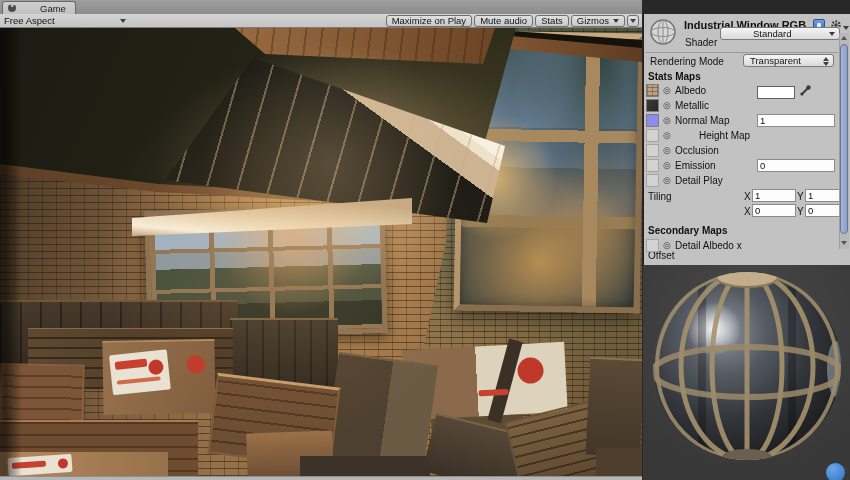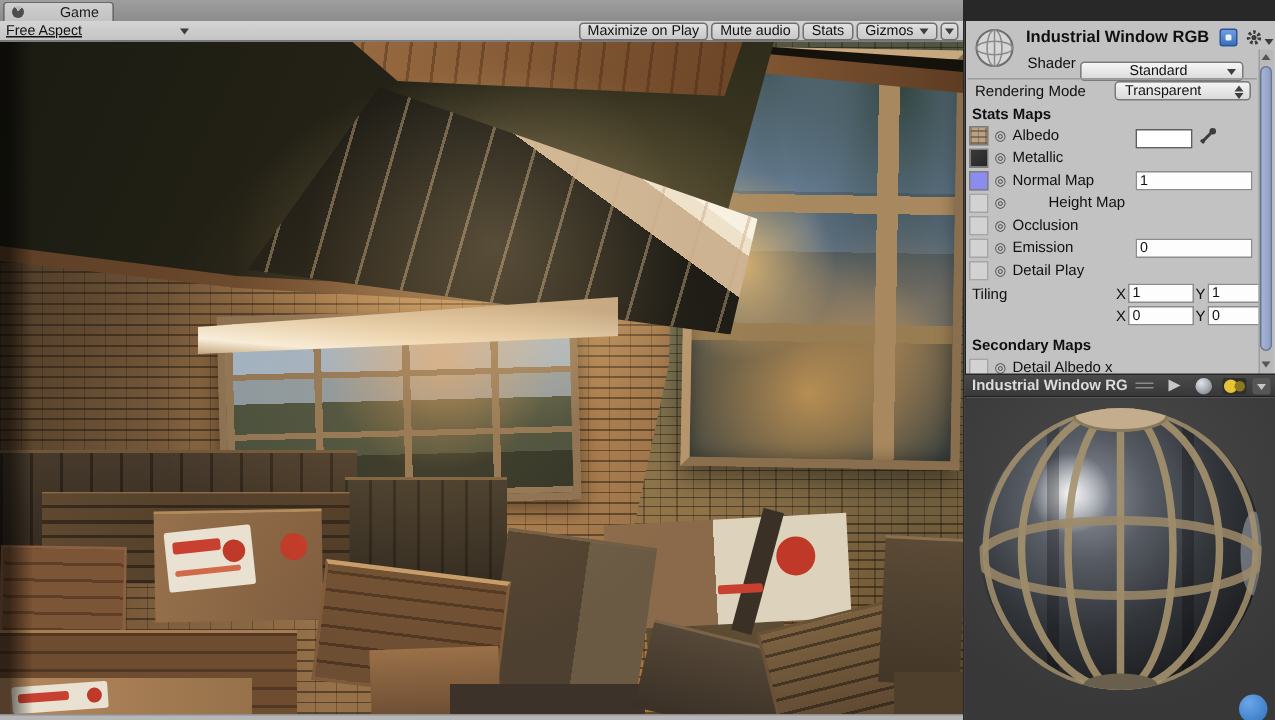--- a/index.html
+++ b/index.html
@@ -61,21 +61,21 @@
 <div id="app">
 
   <div class="tabstrip" style="left:0;width:642px;">
     <div class="tab" style="left:2px;min-width:62px;gap:24px;">
       <span class="pacicon"></span>
       <span>Game</span>
     </div>
   </div>
 
   <div id="gtoolbar">
-    <div style="display:flex;align-items:center;width:128px;padding-left:4px;font-size:9.5px;color:#111;justify-content:space-between;text-decoration:underline;">
+    <div style="display:flex;align-items:center;width:128px;padding-left:4px;font-size:9.5px;color:#111;justify-content:space-between;">
       <span>Free Aspect</span>
       <span class="arrdown" style="margin-right:6px;"></span>
     </div>
     <div style="flex:1"></div>
     <div class="tbbtn">
       <span>Maximize on Play</span>
       </div>
     <div class="tbbtn">
       <span>Mute audio</span>
       </div>
@@ -234,21 +234,21 @@
   <div class="abs" style="left:813px;top:19px;width:12px;height:12px;border-radius:2px;background:linear-gradient(#6f9fe0,#3a6fbd);border:1px solid #2c5394;box-sizing:border-box;">
        <div class="abs" style="left:3px;top:3px;width:4px;height:4px;background:#e8f0fa;border-radius:1px;"></div>
     </div>
   <svg class="abs" style="left:830px;top:19px;" width="12" height="12" viewBox="0 0 12 12">
     <circle cx="6" cy="6" r="3.6" fill="none" stroke="#3c3c3c" stroke-width="2.4" stroke-dasharray="1.7 1.5"></circle>
     <circle cx="6" cy="6" r="1.7" fill="#3c3c3c"></circle>
   </svg>
   <div class="abs arrdown" style="left:843px;top:26px;border-top-color:#3c3c3c;"></div>
 
   <div class="lbl" style="left:685px;top:37px;">Shader</div>
-  <div class="dd" style="left:720px;top:41px;width:109px;padding-left:32px;">
+  <div class="dd" style="left:720px;top:27px;width:120px;padding-left:32px;">
     <span>Standard</span>
     <span class="arr arrdown"></span>
   </div>
   <div class="abs" style="left:645px;top:52px;width:193px;height:1px;background:#9a9a9a;"></div>
 
   <div class="lbl" style="left:650px;top:56px;">Rendering Mode</div>
   <div class="dd" style="left:743px;top:54px;width:91px;">
     <span>Transparent</span>
     <span class="arr" style="top:2px;">
       <span class="arrup" style="display:block;margin-bottom:1px;border-bottom-color:#444;"></span>
@@ -309,36 +309,20 @@
   <div class="lbl hdr" style="left:648px;top:225px;">Secondary Maps</div>
   <div class="thumb thumb-empty" style="left:646px;top:239px;"></div>
   <div class="picker" style="left:663px;top:240px;">◎</div>
   <div class="lbl" style="left:675px;top:240px;">Detail Albedo x</div>
 
   <div id="sbar"></div>
   <div class="abs arrup" style="left:841px;top:36px;border-bottom-color:#555;"></div>
   <div id="sthumb"></div>
   <div class="abs arrdown" style="left:841px;top:241px;border-top-color:#555;"></div>
 
-  <div id="pvheader">
-    <div class="pvtitle">Industrial Window RG</div>
-    <div class="abs" style="left:114px;top:5px;">
-      <div style="width:12px;height:1px;background:#8a8a8a;margin-bottom:2px;"></div>
-      <div style="width:12px;height:1px;background:#8a8a8a;"></div>
-    </div>
-    <div class="abs" style="left:136px;top:3px;width:0;height:0;border-top:4.5px solid transparent;border-bottom:4.5px solid transparent;border-left:8px solid #c8c8c8;"></div>
-    <div class="abs" style="left:154px;top:2px;width:11px;height:11px;border-radius:50%;background:radial-gradient(circle at 35% 30%,#e0e4ea,#70747c);"></div>
-    <div class="abs" style="left:172px;top:2px;width:16px;height:11px;border-radius:2px;background:#2f2f2f;">
-      <div class="abs" style="left:1px;top:1px;width:9px;height:9px;border-radius:50%;background:#e6c435;"></div>
-      <div class="abs" style="left:8px;top:2px;width:7px;height:7px;border-radius:50%;background:#8a7820;"></div>
-    </div>
-    <div class="abs" style="left:192px;top:2px;width:12px;height:11px;border-radius:2px;background:#565656;">
-      <div class="abs arrdown" style="left:3px;top:4px;border-top-color:#c4c4c4;"></div>
-    </div>
-  </div>
 
   <div id="pvbody">
     <svg width="194" height="194" style="position:absolute;left:7px;top:4px;" viewBox="0 0 194 194">
       <defs>
         <radialGradient id="glass" cx="38%" cy="32%" r="80%">
           <stop offset="0%" stop-color="#8d939e"></stop>
             <stop offset="28%" stop-color="#565b63"></stop>
           <stop offset="58%" stop-color="#32353a"></stop>
             <stop offset="100%" stop-color="#131416"></stop>
         </radialGradient>

